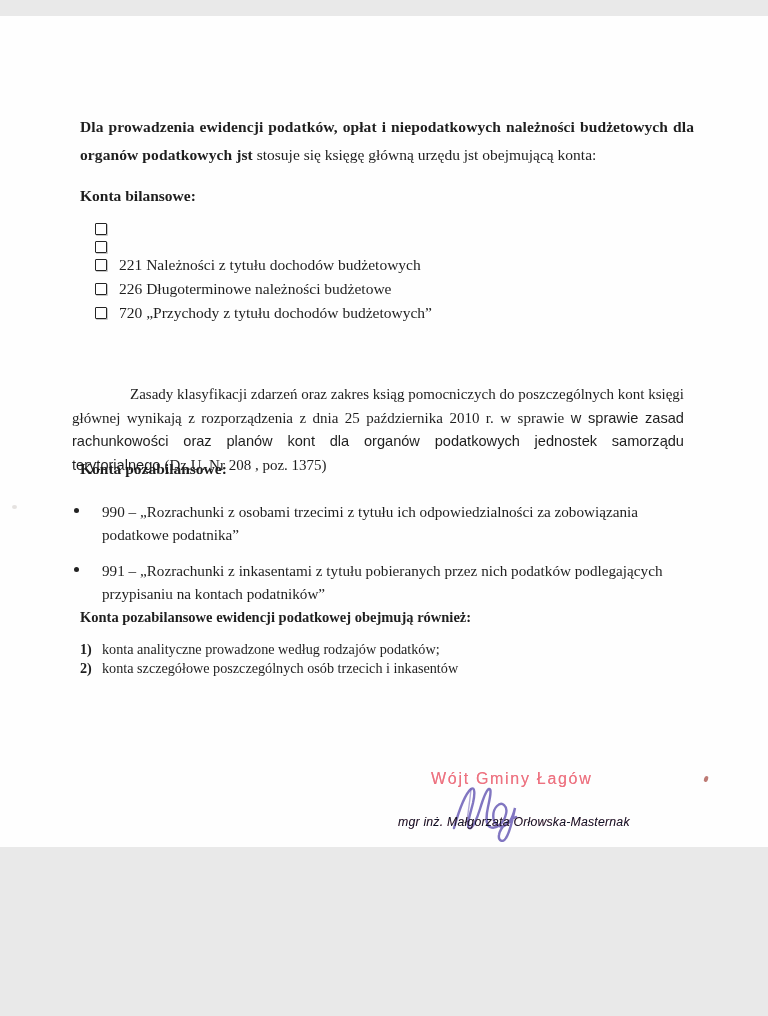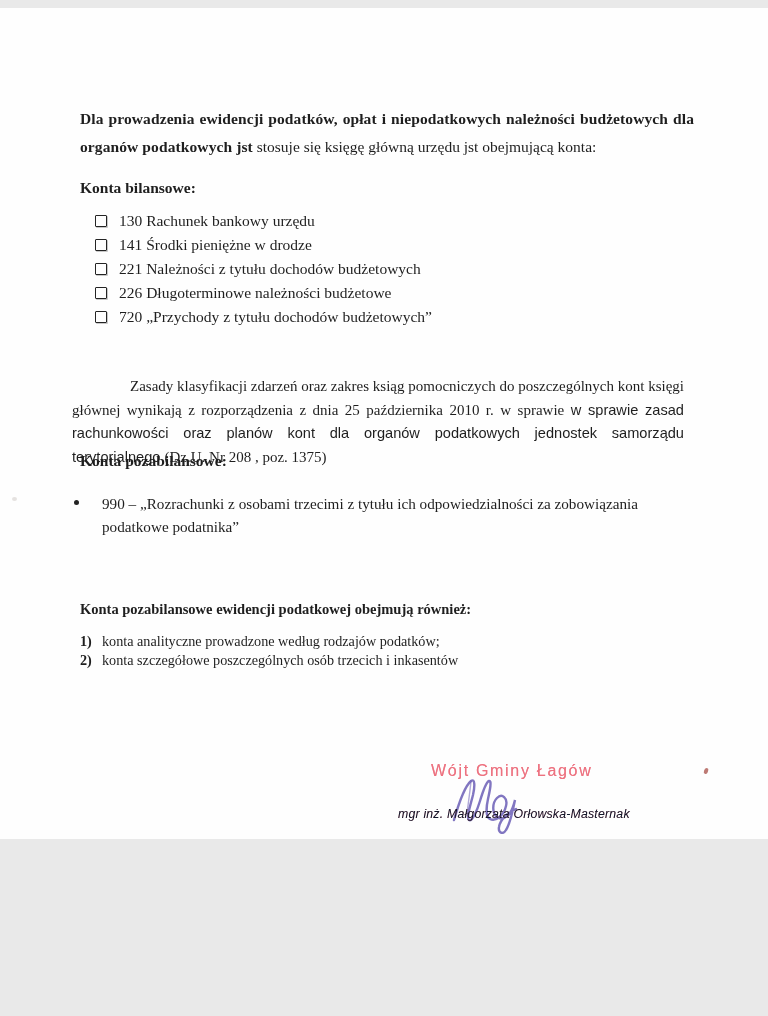--- a/index.html
+++ b/index.html
@@ -3,21 +3,21 @@
 <meta charset="utf-8">
 <style>
   html,body{margin:0;padding:0;background:#e9e9e9;}
   .page{
     position:relative;
     width:768px;height:831px;
     background:#fefefe;
     overflow:hidden;
     font-family:"Liberation Serif", serif;
     color:#1e1e1e;
-    margin:8px auto;
+    margin:16px auto;
   }
   .abs{position:absolute;}
   .intro{
     left:80px;top:81px;width:614px;
     font-size:15.5px;line-height:28px;
     text-align:justify;
   }
   .intro b{letter-spacing:.1px;}
   .section-heading{
     left:80px;
@@ -100,25 +100,23 @@
 
 <div class="page">
 
   <p class="abs intro"><b>Dla prowadzenia ewidencji podatków, opłat i niepodatkowych należności budżetowych dla organów podatkowych jst</b><span> stosuje się księgę główną urzędu jst obejmującą konta:</span></p>
 
   <div class="abs section-heading h-bilansowe">Konta bilansowe:</div>
 
   <div class="abs chk-list">
     <div class="chk-row">
       <span class="chk-icon"></span>
-      <span>130 Rachunek bankowy urzędu</span>
     </div>
     <div class="chk-row">
       <span class="chk-icon"></span>
-      <span>141 Środki pieniężne w drodze</span>
     </div>
     <div class="chk-row">
       <span class="chk-icon"></span>
       <span>221 Należności z tytułu dochodów budżetowych</span>
     </div>
     <div class="chk-row">
       <span class="chk-icon"></span>
       <span>226 Długoterminowe należności budżetowe</span>
     </div>
     <div class="chk-row">
@@ -128,20 +126,24 @@
   </div>
 
   <p class="abs note"><span>Zasady klasyfikacji zdarzeń oraz zakres ksiąg pomocniczych do poszczególnych kont księgi głównej wynikają z rozporządzenia z dnia 25 października 2010 r. w sprawie </span><span class="sans">w sprawie zasad rachunkowości oraz planów kont dla organów podatkowych jednostek samorządu terytorialnego </span><span>(Dz.U. Nr 208 , poz. 1375)</span></p>
 
   <div class="abs section-heading h-pozabilansowe">Konta pozabilansowe:</div>
 
   <div class="abs dot-list">
     <div class="dot-item">
       <span class="dot-bullet"></span>
       <span>990 – „Rozrachunki z osobami trzecimi z tytułu ich odpowiedzialności za zobowiązania podatkowe podatnika”</span>
+    </div>
+    <div class="dot-item">
+      <span class="dot-bullet"></span>
+      <span>991 – „Rozrachunki z inkasentami z tytułu pobieranych przez nich podatków podlegających przypisaniu na kontach podatników”</span>
     </div>
   </div>
 
   <div class="abs section-heading h-ewidencja">Konta pozabilansowe ewidencji podatkowej obejmują również:</div>
 
   <div class="abs num-list">
     <div class="num-row">
       <span class="num">1)</span>
       <span>konta analityczne prowadzone według rodzajów podatków;</span>
     </div>

